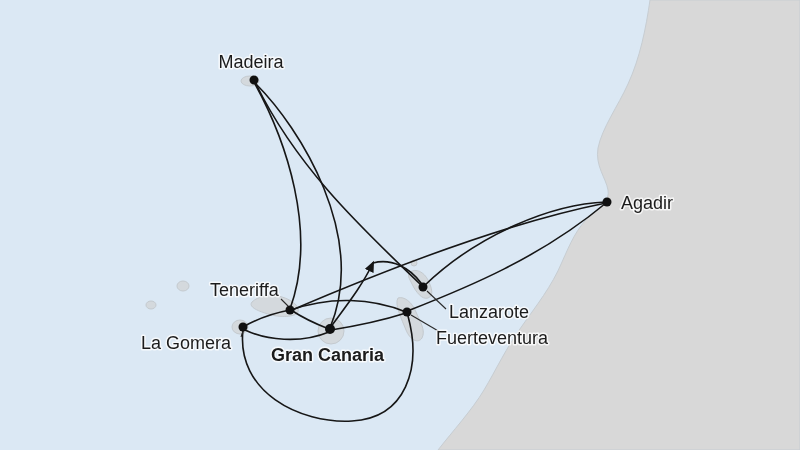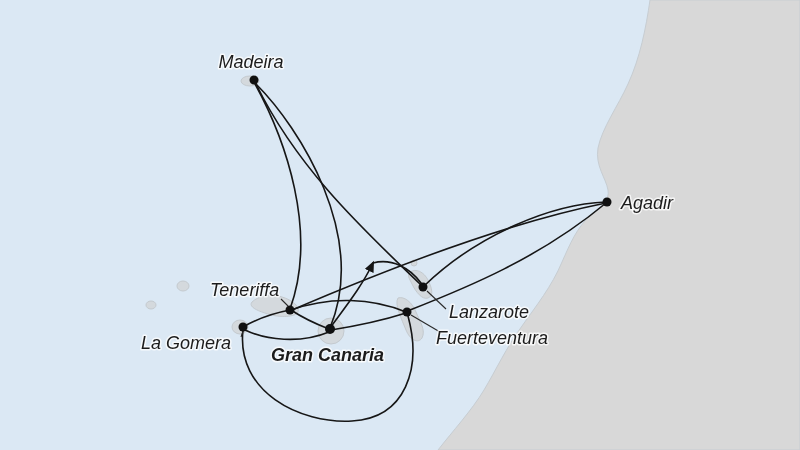--- a/index.html
+++ b/index.html
@@ -4,21 +4,21 @@
 <style>
   html, body {
     margin: 0;
     padding: 0;
     width: 800px;
     height: 450px;
     overflow: hidden;
     background: #dbe8f4;
     font-family: "Liberation Sans", sans-serif;
   }
-  .stage { position: relative; width: 771px; height: 450px; font-style: italic; }
+  .stage { position: relative; width: 771px; height: 450px; }
   svg { display: block; }
   .sea { fill: #dbe8f4; }
   .land { fill: #d8d8d8; stroke: #c7cdd2; stroke-width: 1; }
   .islet { fill: #d4d9dd; stroke: #c4cacf; stroke-width: 1; }
   .route { fill: none; stroke: #161616; stroke-width: 1.6; stroke-linecap: round; }
   .connector { stroke: #2a2a2a; stroke-width: 1.1; }
   .dot { fill: #101010; }
   .label {
     fill: #1c1c1c;
     font-size: 18px;

